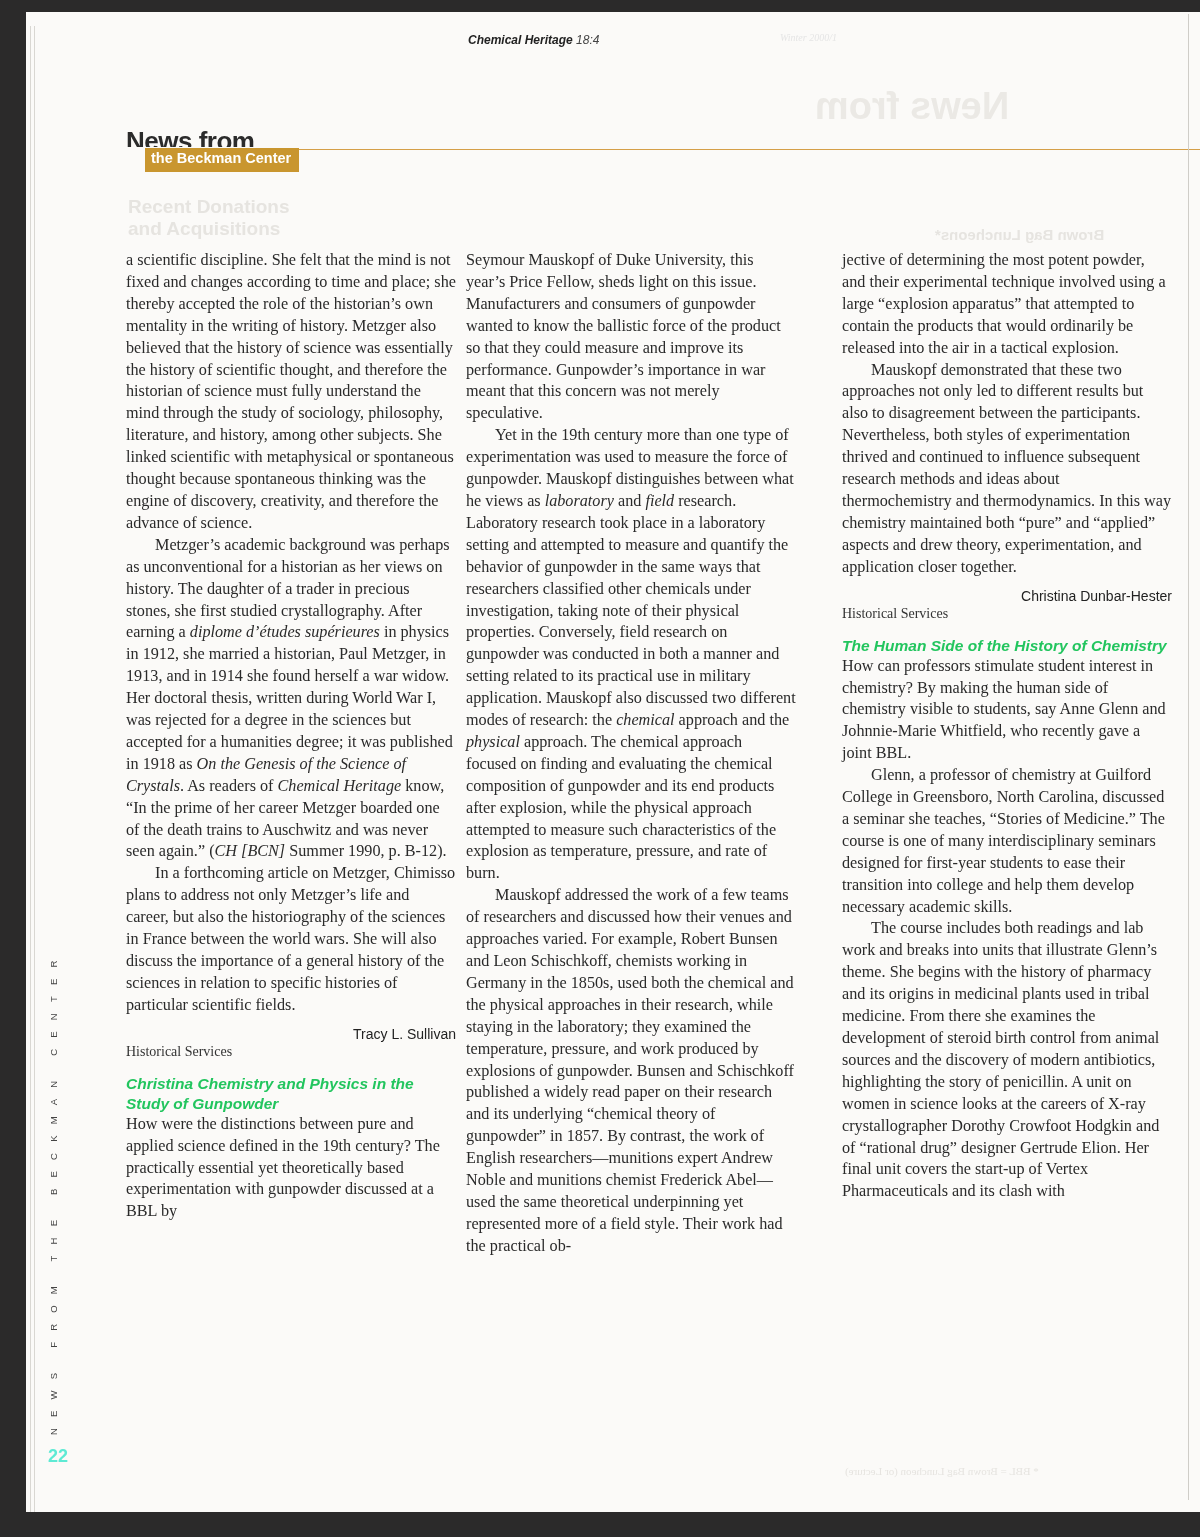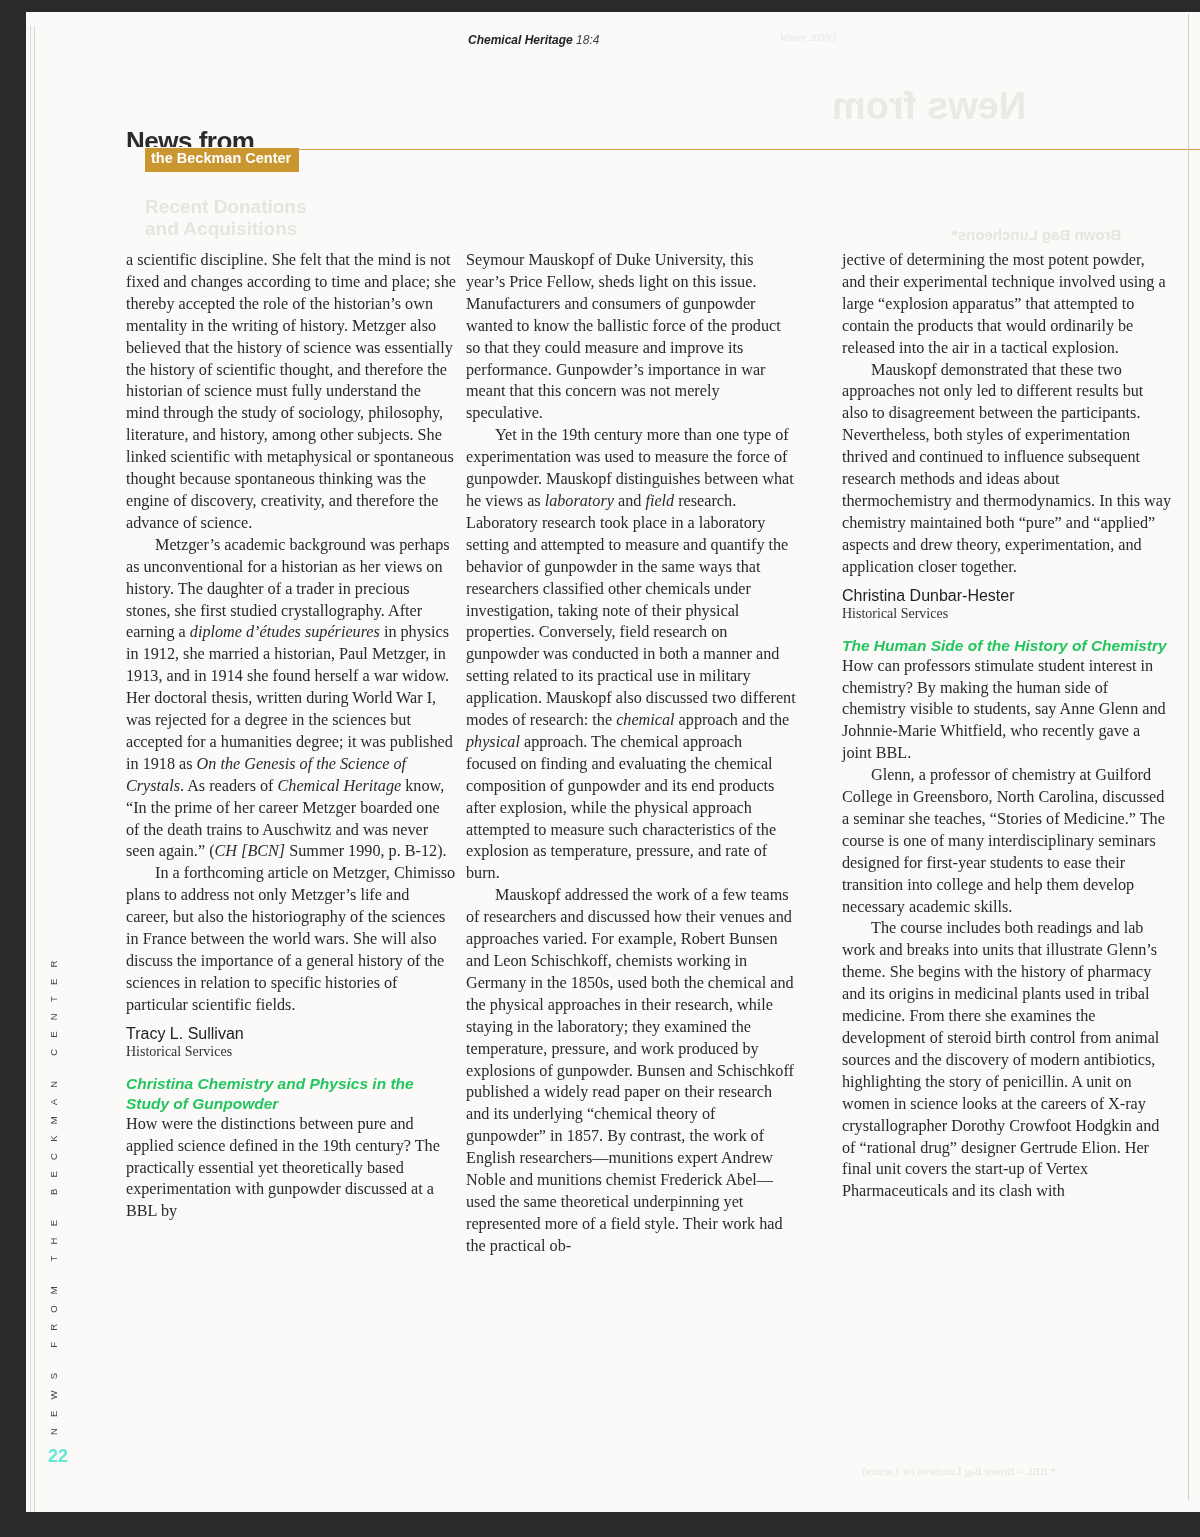--- a/index.html
+++ b/index.html
@@ -14,21 +14,20 @@
     width: 1174px; height: 1500px;
     background: #fbfaf8;
   }
   .page-edge {
     position: absolute; top: 14px; width: 1px; height: 1486px; background: #d9d7d2;
   }
   .bleed {
     position: absolute; color: #e6e4e0;
     font-family: "Liberation Sans", sans-serif; font-weight: bold;
     user-select: none;
-    margin-left: 17px;
   }
   .running-header {
     position: absolute; top: 33px; left: 468px;
     font-family: "Liberation Sans", sans-serif; font-size: 12px; color: #222; font-style: italic;
   }
   .running-header .pub { font-weight: bold; }
   .running-header .issue { font-weight: normal; color: #444; }
   .running-date {
     position: absolute; top: 32px; left: 780px;
     font-family: "Liberation Serif", serif; font-style: italic; font-size: 10px; color: #e5e5e5;
@@ -53,22 +52,22 @@
     position: absolute; top: 250px; width: 330px;
     font-size: 16.2px; line-height: 21.9px; color: #2a2a2a;
     text-align: left;
   }
   .col1 { left: 126px; }
   .col2 { left: 466px; }
   .col3 { left: 842px; }
   .column p { margin: 0; }
   .column p.indent { text-indent: 29px; }
   .byline-name {
-    font-family: "Liberation Sans", sans-serif; font-size: 16px; color: #222;
-    margin-top: 8px; line-height: 18px;
+    font-family: "Liberation Sans", sans-serif; font-size: 14px; color: #222;
+    margin-top: 8px; line-height: 18px; text-align: right;
   }
   .byline-dept { font-size: 14px; color: #333; line-height: 18px; }
   .section-head {
     font-family: "Liberation Sans", sans-serif; font-weight: bold; font-style: italic;
     color: #22c55e; font-size: 15.5px; line-height: 20px; margin-top: 13px;
   }
   .vertical-tag {
     position: absolute; left: 48px; top: 1435px;
     transform: rotate(-90deg); transform-origin: left top;
     font-family: "Liberation Sans", sans-serif; font-size: 9.5px; letter-spacing: 11.2px;

